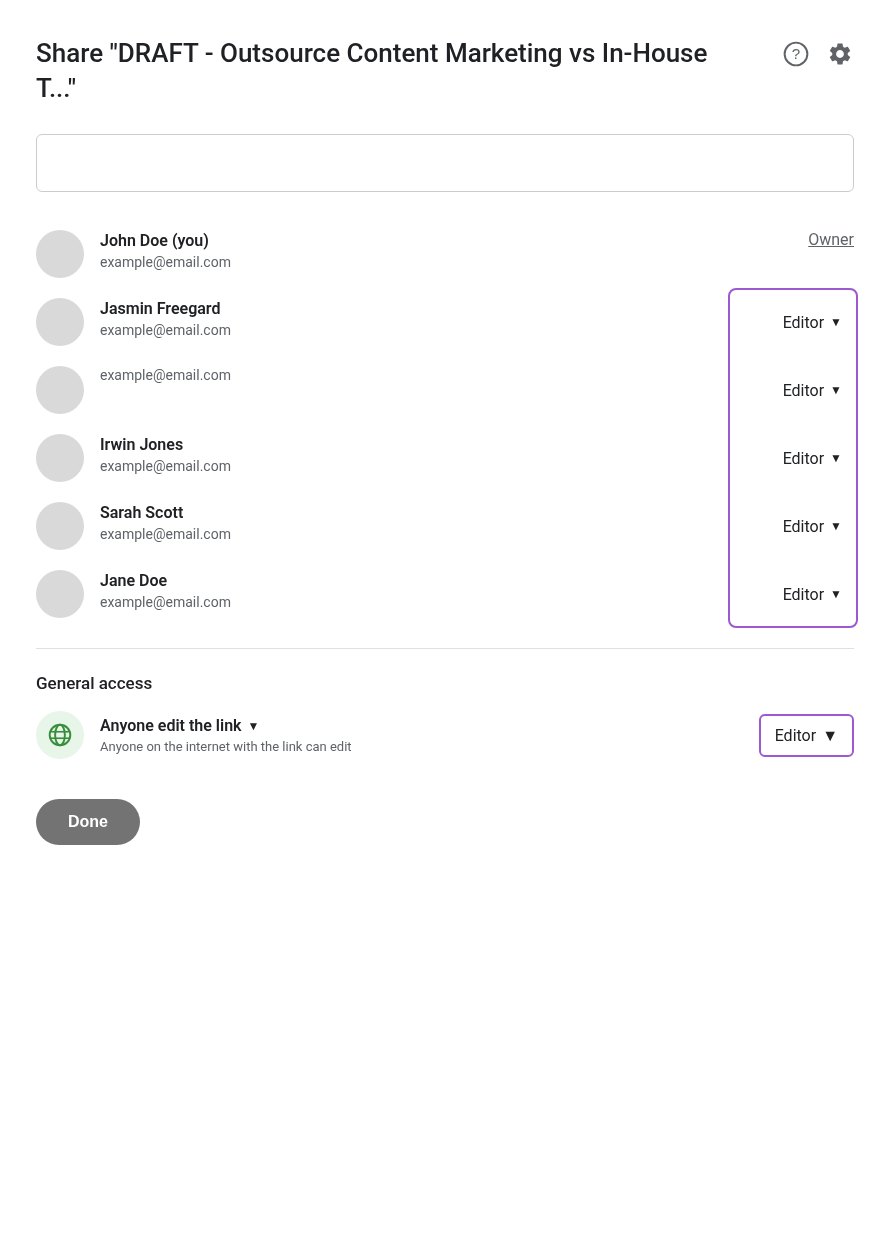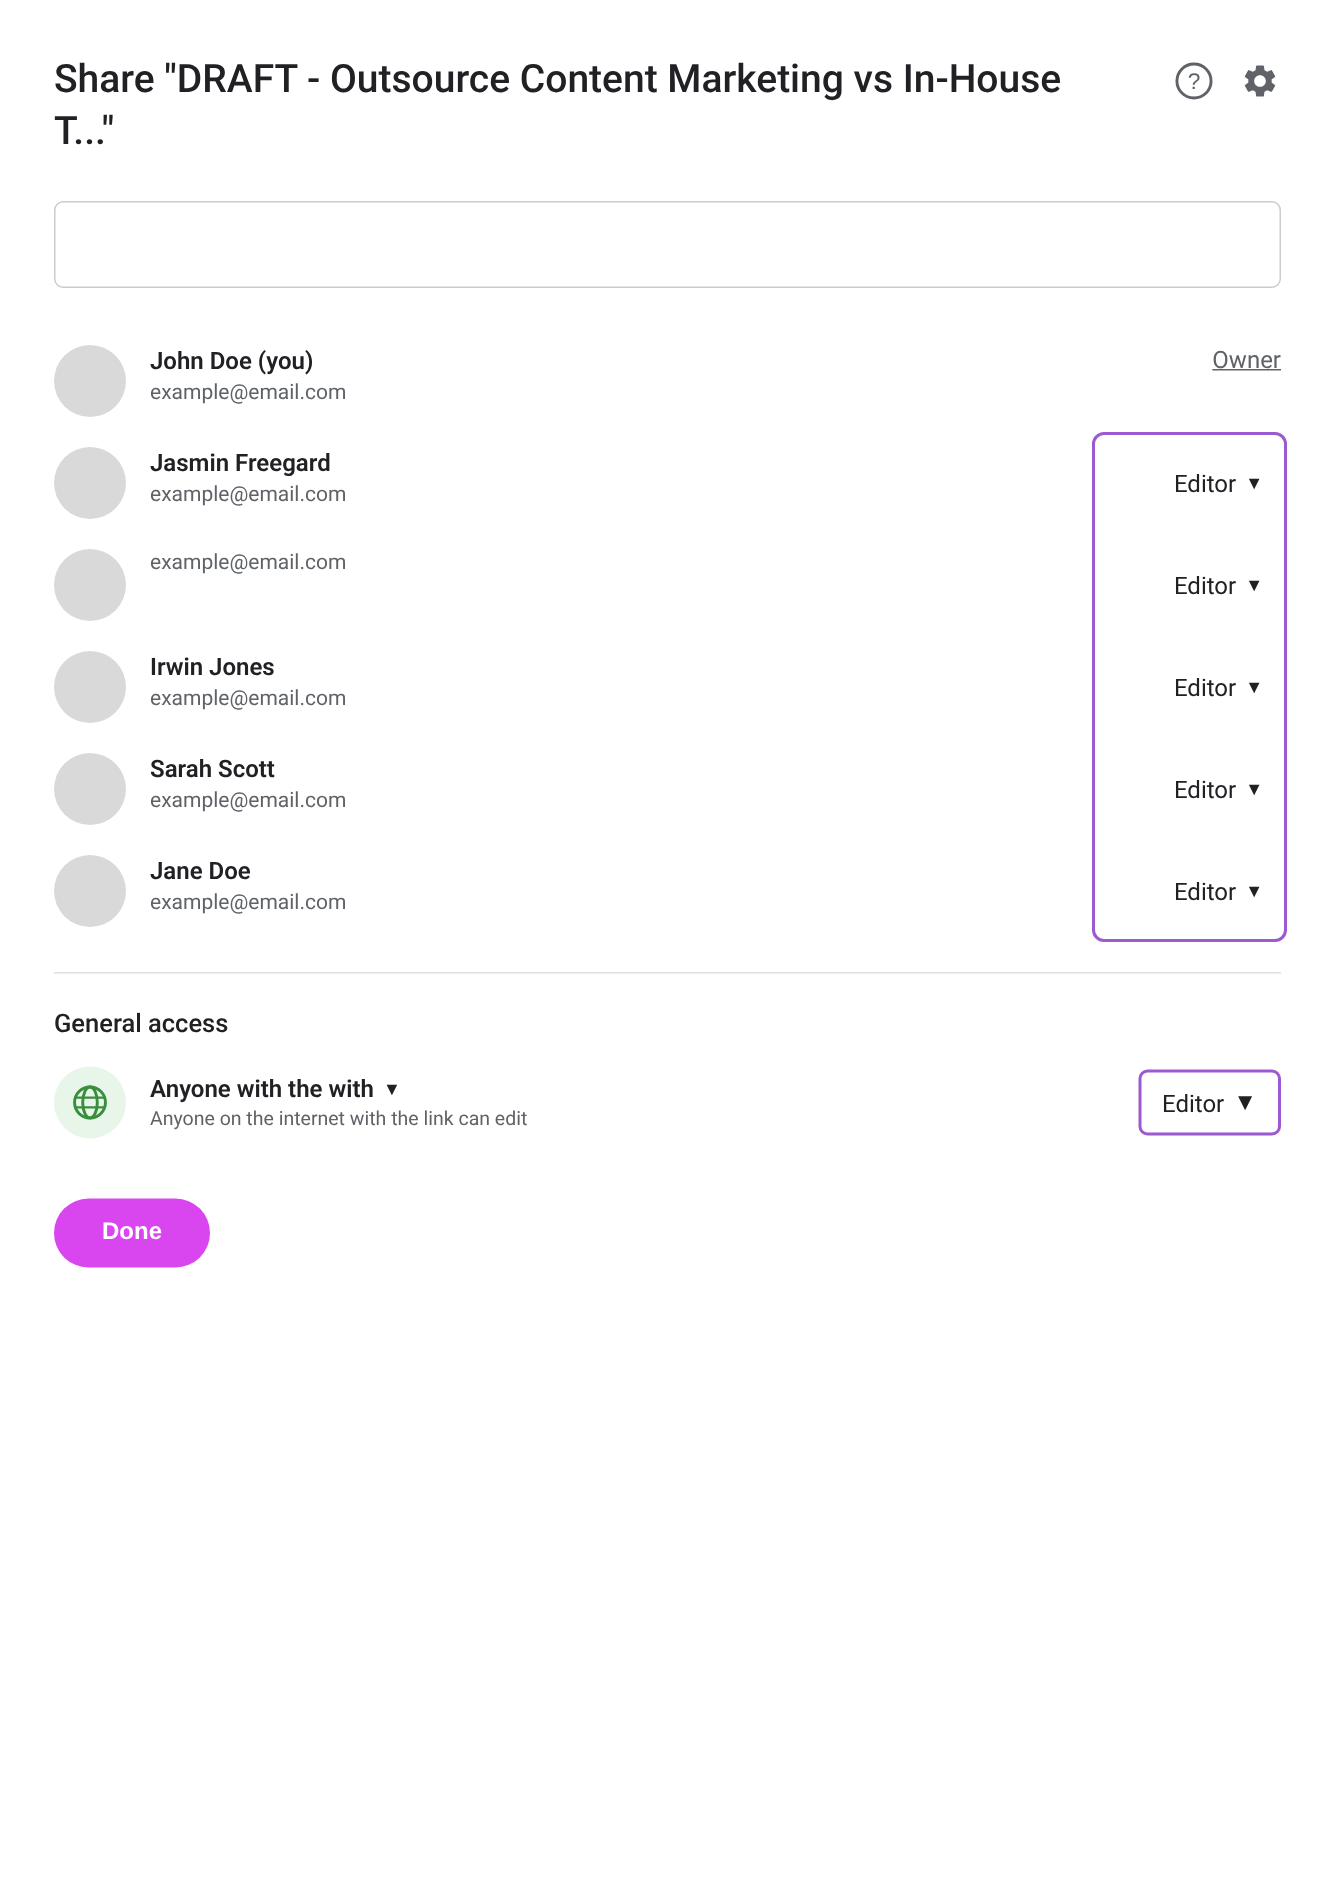--- a/index.html
+++ b/index.html
@@ -234,21 +234,21 @@
       border-radius: 24px;
       padding: 12px 24px;
       font-size: 15px;
       color: #1a73e8;
       cursor: pointer;
       background: #fff;
       font-weight: 500;
     }
 
     .done-btn {
-      background: #d946ef;
+      background: #737373;
       color: #fff;
       border: none;
       border-radius: 24px;
       padding: 14px 32px;
       font-size: 16px;
       font-weight: 600;
       cursor: pointer;
     }
 
     .people-with-highlighted {
@@ -375,21 +375,21 @@
       <div class="globe-icon-wrapper">
         <svg class="globe-svg" viewBox="0 0 24 24" xmlns="http://www.w3.org/2000/svg">
           <circle cx="12" cy="12" r="9.5" fill="none" stroke="#388e3c" stroke-width="1.8"></circle>
           <ellipse cx="12" cy="12" rx="4.5" ry="9.5" fill="none" stroke="#388e3c" stroke-width="1.8"></ellipse>
           <line x1="2.5" y1="9" x2="21.5" y2="9" stroke="#388e3c" stroke-width="1.5"></line>
           <line x1="2.5" y1="15" x2="21.5" y2="15" stroke="#388e3c" stroke-width="1.5"></line>
         </svg>
       </div>
       <div class="general-access-info">
         <div class="anyone-link-row">
-          <span class="anyone-link-text">Anyone with the with</span>
+          <span class="anyone-link-text">Anyone edit the link</span>
           <span class="anyone-link-chevron">▼</span>
         </div>
         <div class="anyone-link-desc">Anyone on the internet with the link can edit</div>
       </div>
       <div class="general-role-dropdown">
         <span>Editor</span>
         <span>▼</span>
       </div>
     </div>
   </div>

